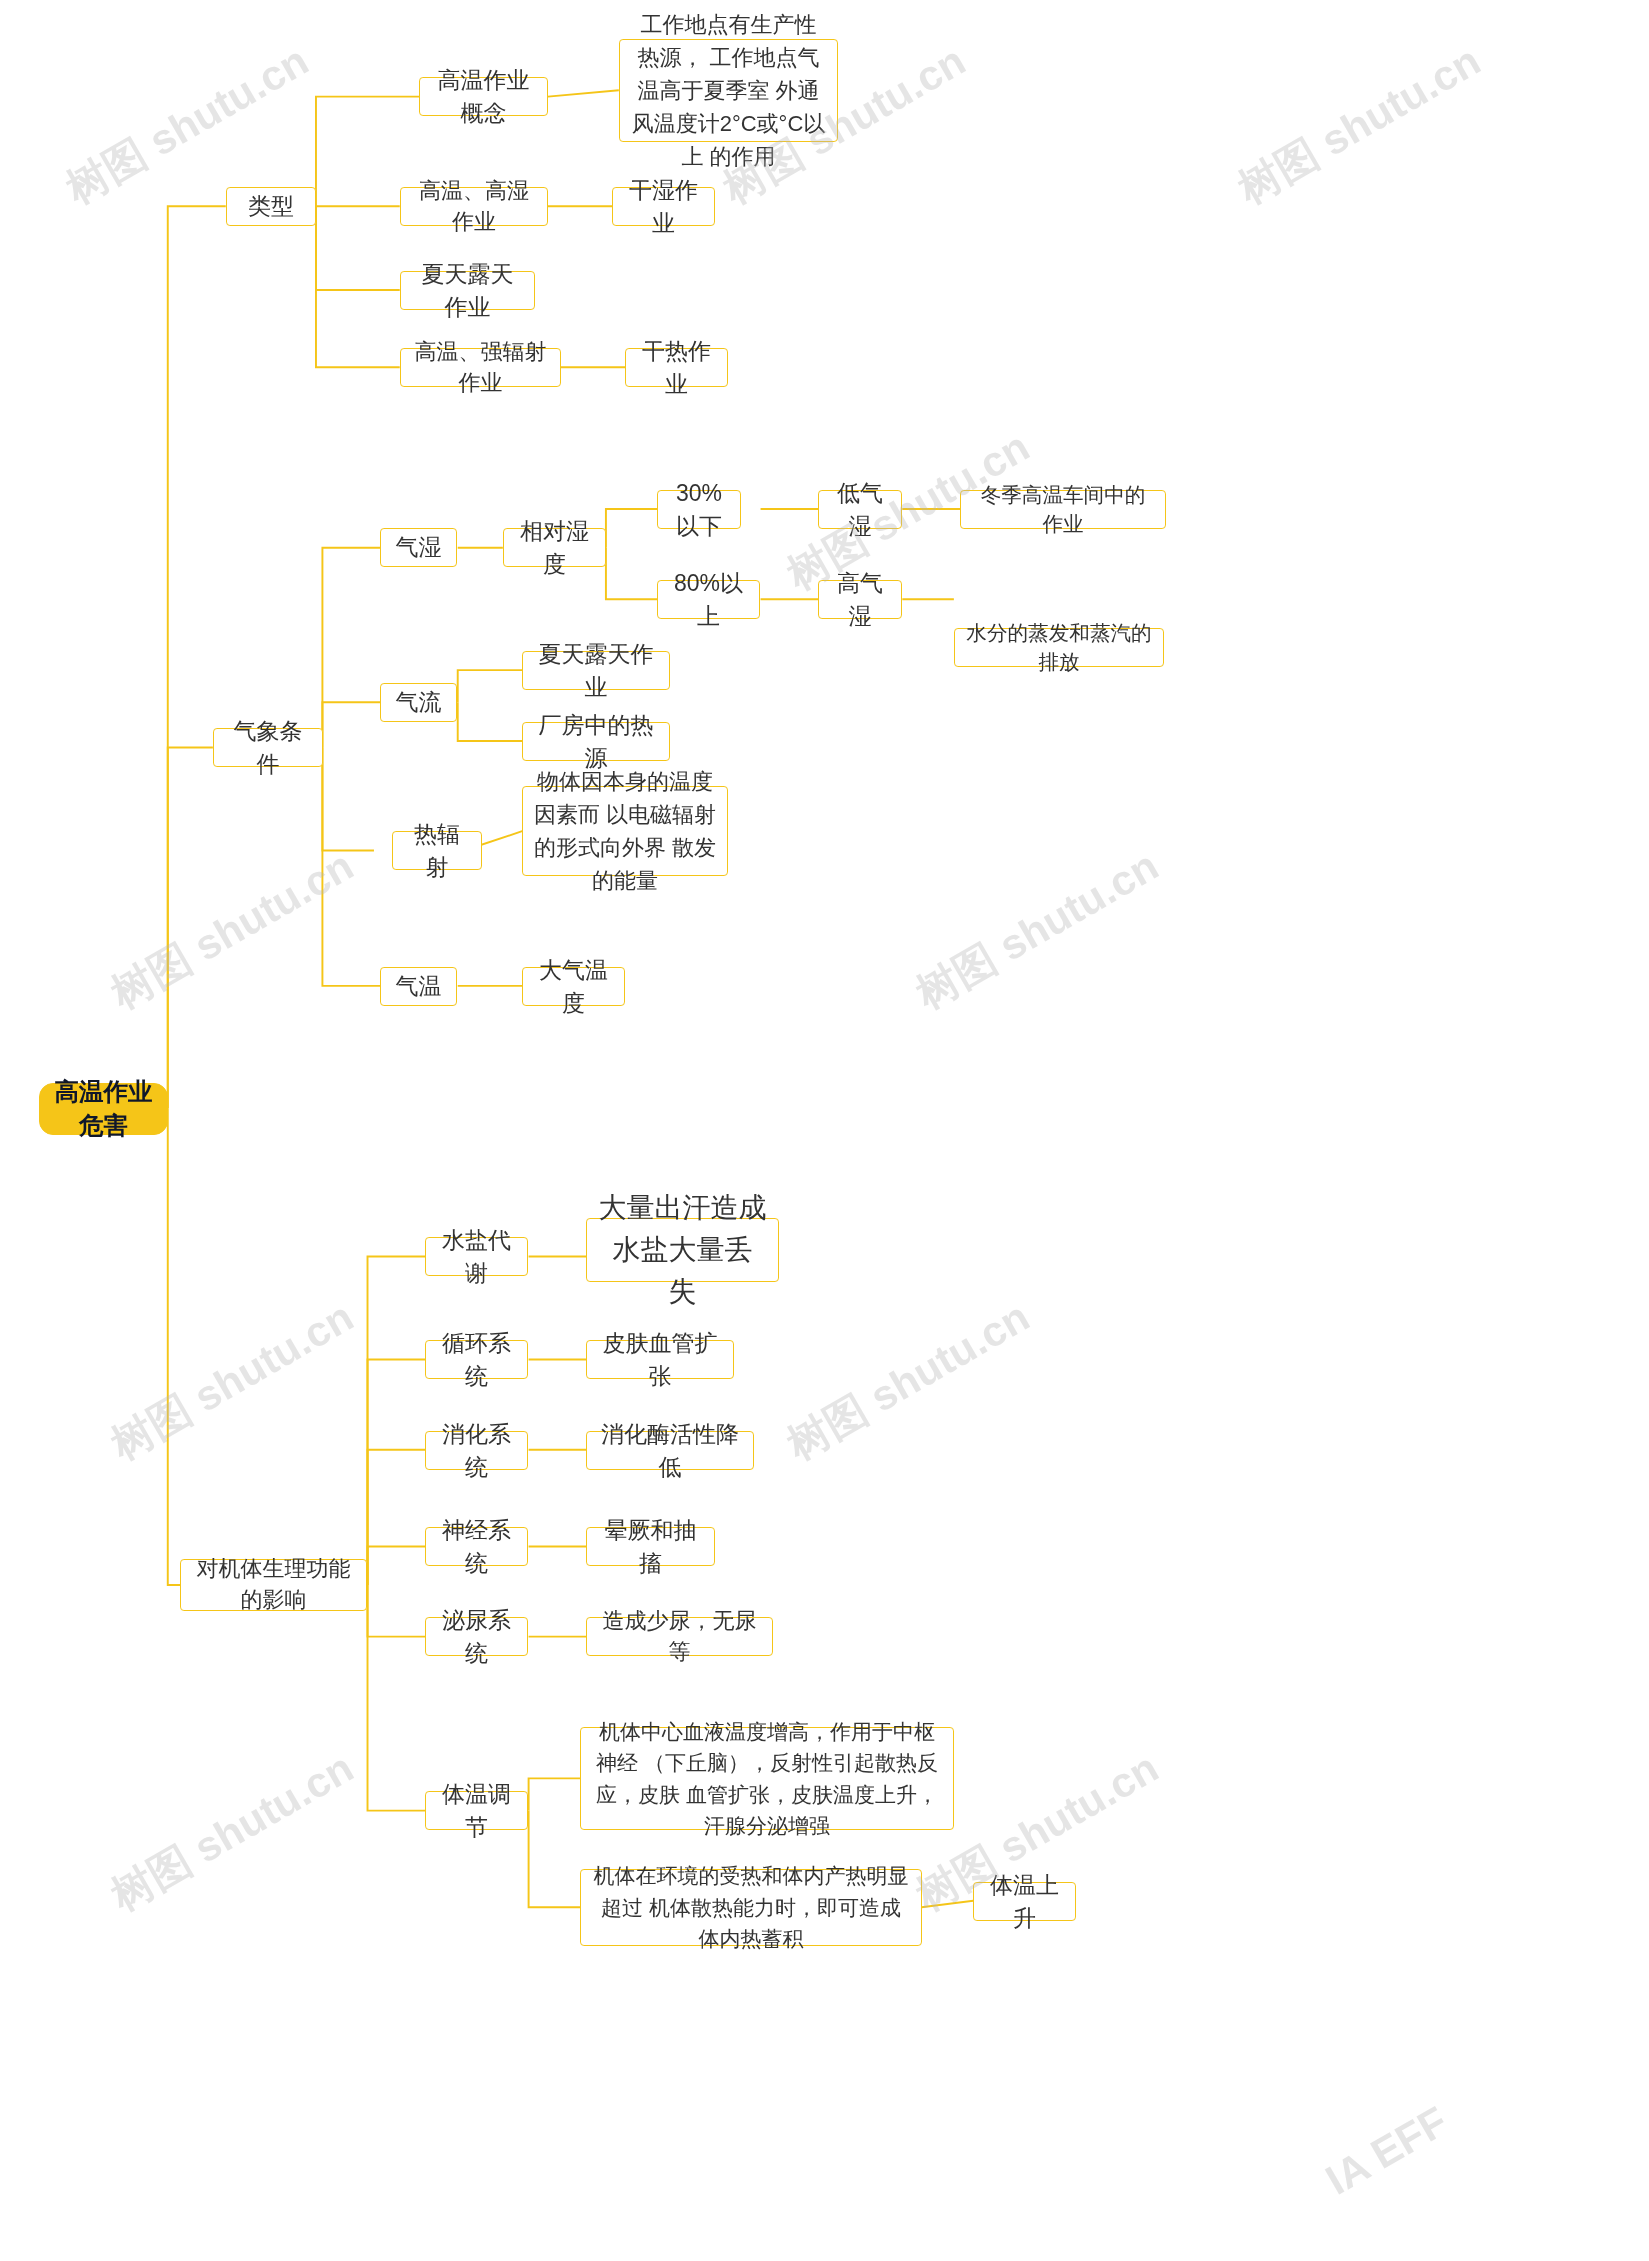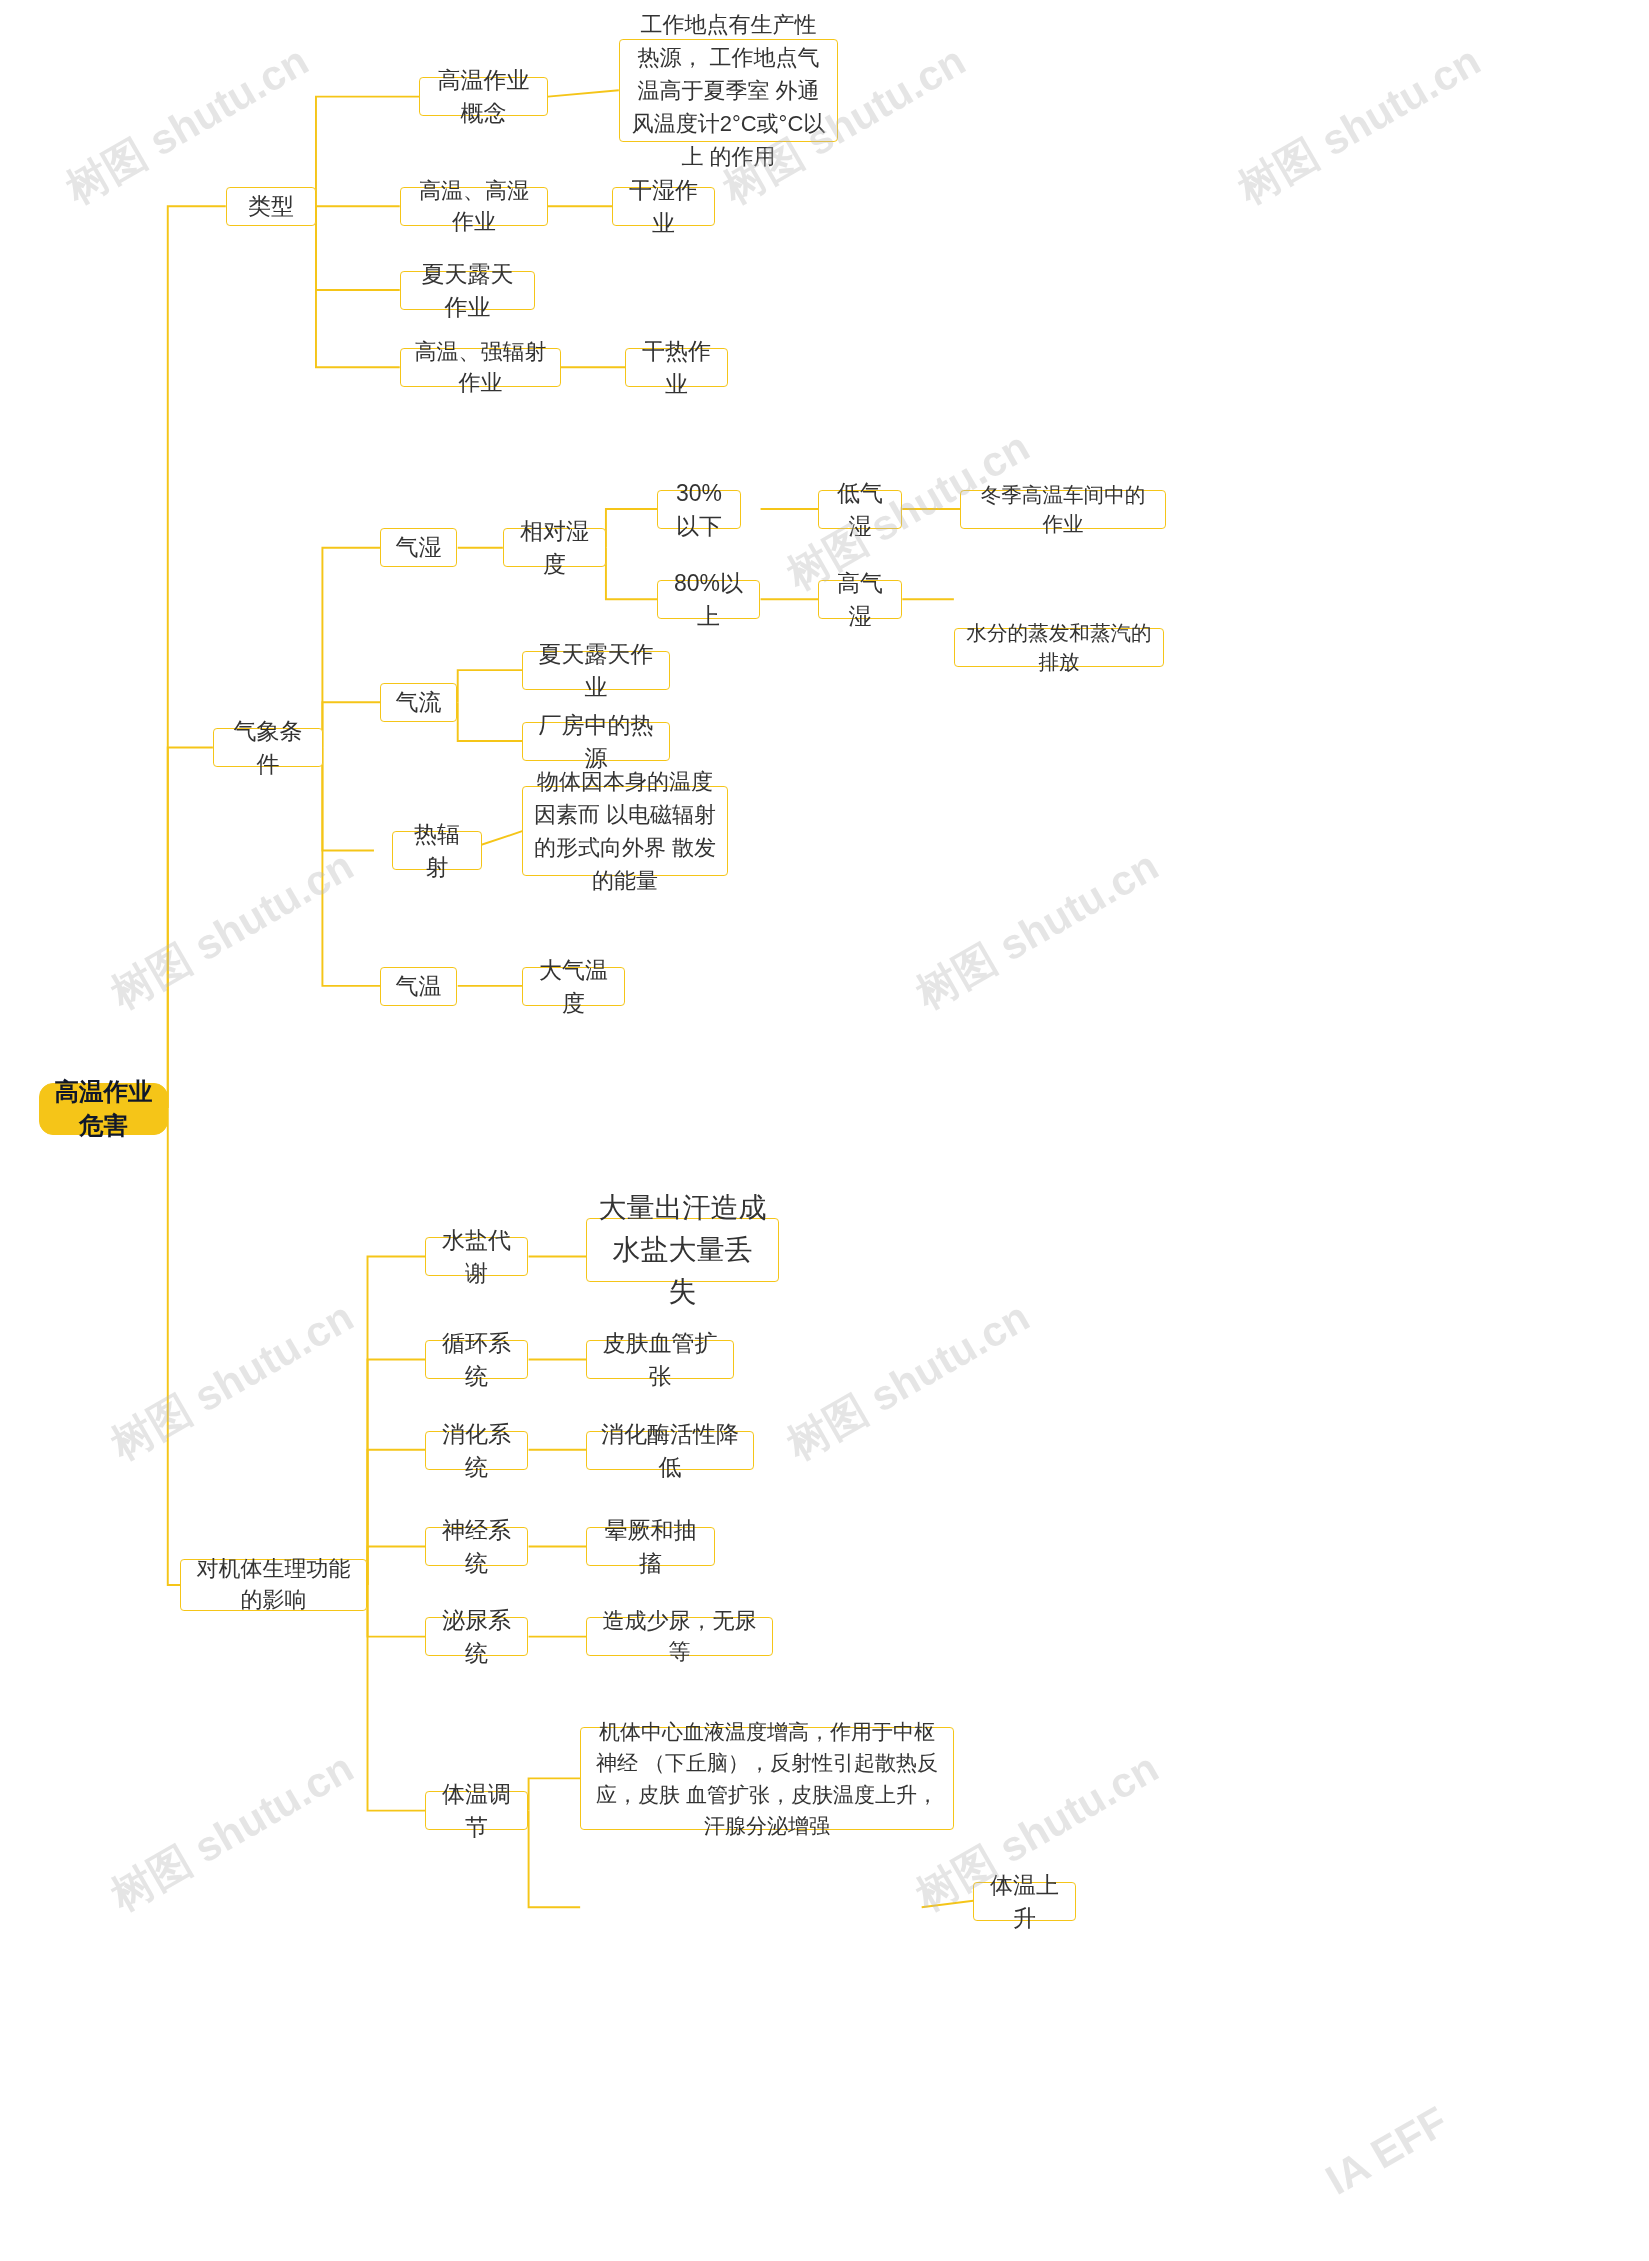--- a/index.html
+++ b/index.html
@@ -247,17 +247,19 @@
   <div class="node" style="left:425px; top:1617px; width:103px; height:39px;">泌尿系统</div>
 
   <div class="node" style="left:586px; top:1617px; width:187px; height:39px; font-size:22px;">造成少尿，无尿等</div>
 
   <div class="node" style="left:425px; top:1791px; width:103px; height:39px;">体温调节</div>
 
   <div class="node" style="left:580px; top:1727px; width:374px; height:103px; font-size:21px; line-height:1.5;">机体中心血液温度增高，作用于中枢神经
 （下丘脑），反射性引起散热反应，皮肤
 血管扩张，皮肤温度上升，汗腺分泌增强</div>
 
+  <div class="node" style="left:580px; top:1869px; width:342px; height:77px; font-size:21px; line-height:1.5;">机体在环境的受热和体内产热明显超过
+机体散热能力时，即可造成体内热蓄积</div>
 
   <div class="node" style="left:973px; top:1882px; width:103px; height:39px;">体温上升</div>
 
 </div>
 
 
 </body></html>

